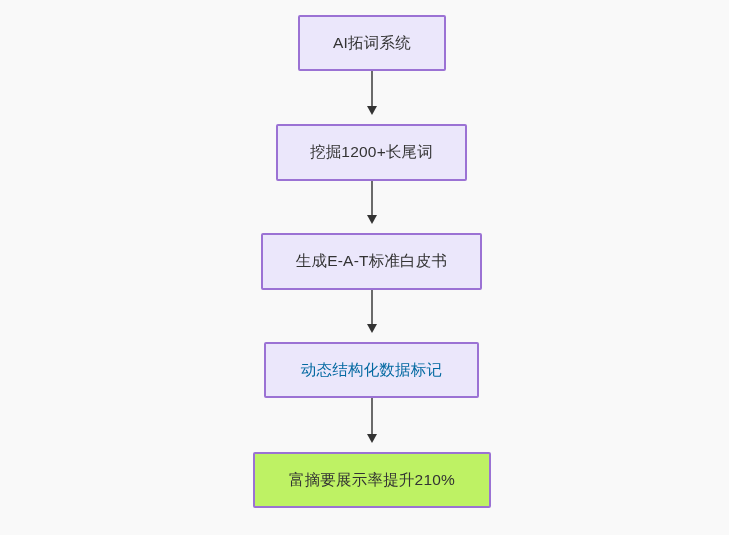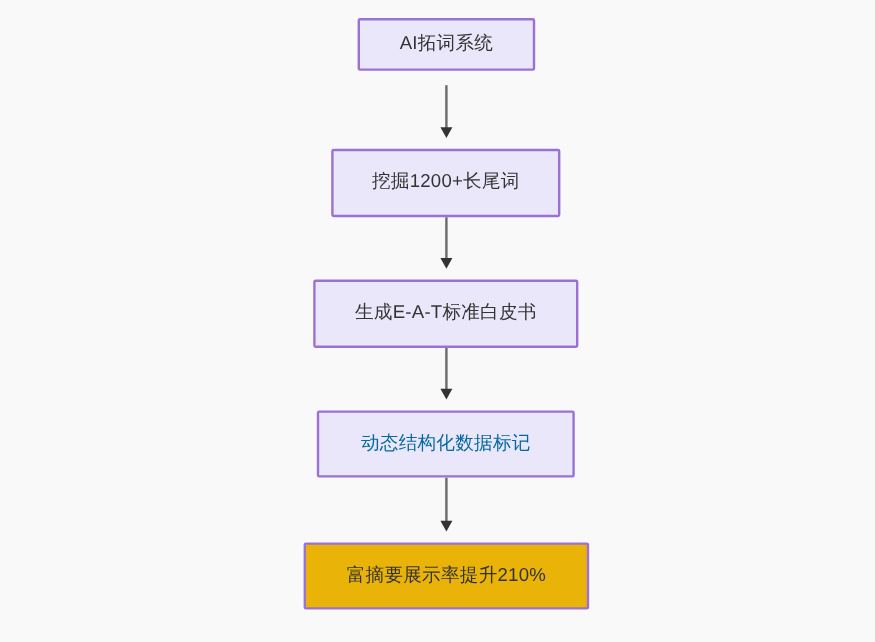--- a/index.html
+++ b/index.html
@@ -76,29 +76,29 @@
   </div>
   <div class="edge" style="left: 372px; top: 290px; height: 43px;">
     <div class="edge-line" style="height: 35px; background: rgb(107, 107, 107);"></div>
     <div class="edge-arrow" style="top: 34px; border-top-color: rgb(51, 51, 51);"></div>
   </div>
   <div class="edge" style="left: 372px; top: 398px; height: 45px;">
     <div class="edge-line" style="height: 37px; background: rgb(107, 107, 107);"></div>
     <div class="edge-arrow" style="top: 36px; border-top-color: rgb(51, 51, 51);"></div>
   </div>
 
-  <div class="node" style="left: 298px; top: 15px; width: 148px; height: 44px; background: rgb(235, 231, 251); border-color: rgb(155, 114, 212); color: rgb(51, 51, 51);">
+  <div class="node" style="left: 298px; top: 15px; width: 148px; height: 56px; background: rgb(235, 231, 251); border-color: rgb(155, 114, 212); color: rgb(51, 51, 51);">
     <span class="node-label">AI拓词系统</span>
   </div>
   <div class="node" style="left: 276px; top: 124px; width: 191px; height: 57px; background: rgb(235, 231, 251); border-color: rgb(155, 114, 212); color: rgb(51, 51, 51); text-align: right;">
     <span class="node-label">挖掘1200+长尾词</span>
   </div>
   <div class="node" style="left: 261px; top: 233px; width: 221px; height: 57px; background: rgb(235, 231, 251); border-color: rgb(155, 114, 212); color: rgb(51, 51, 51);">
     <span class="node-label">生成E-A-T标准白皮书</span>
   </div>
   <div class="node" style="left: 264px; top: 342px; width: 215px; height: 56px; background: rgb(235, 231, 251); border-color: rgb(155, 114, 212); color: #0369a1;">
     <span class="node-label">动态结构化数据标记</span>
   </div>
-  <div class="node" style="left: 253px; top: 452px; width: 238px; height: 56px; background: #eab308; border-color: rgb(155, 114, 212); color: rgb(51, 51, 51);">
+  <div class="node" style="left: 253px; top: 452px; width: 238px; height: 56px; background: #bef264; border-color: rgb(155, 114, 212); color: rgb(51, 51, 51);">
     <span class="node-label">富摘要展示率提升210%</span>
   </div>
 
 </div>
 
 </body></html>

